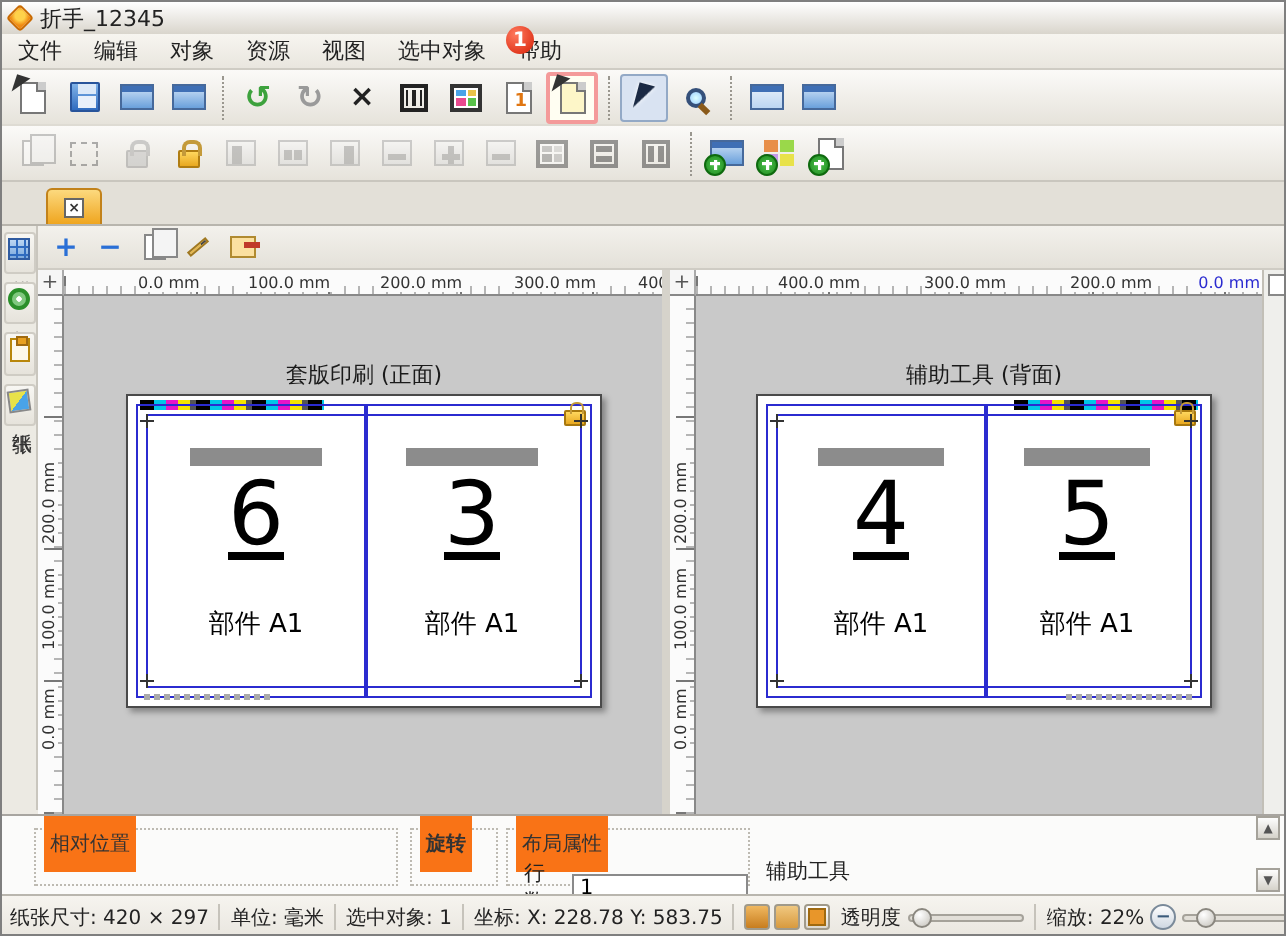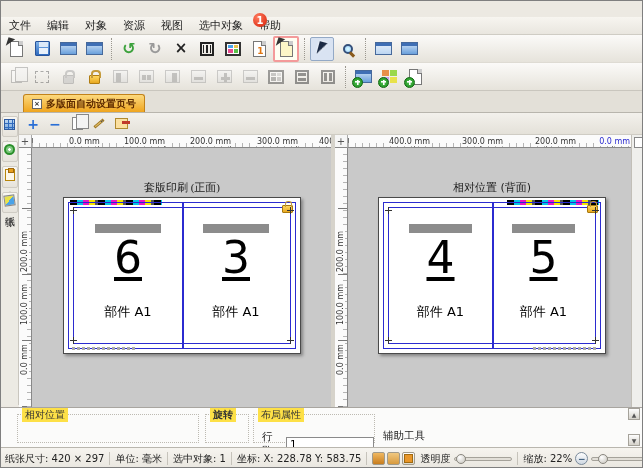--- a/index.html
+++ b/index.html
@@ -111,21 +111,21 @@
   .sheetlock{position:absolute;top:7px;right:7px;width:11px;height:8px;background:linear-gradient(#ffd75e,#e8a820);border:1px solid #a8780e;border-radius:1px;}
   .sheetlock:before{content:"";position:absolute;left:2px;top:-5px;width:5px;height:5px;border:1.5px solid #c49a3a;border-bottom:none;border-radius:3px 3px 0 0;}
   .regmark{position:absolute;width:7px;height:7px;
      background:linear-gradient(#333,#333) center/7px 1px no-repeat,linear-gradient(#333,#333) center/1px 7px no-repeat;}
   .microtext{position:absolute;bottom:3px;width:64px;height:3px;background:repeating-linear-gradient(90deg,#aaa 0 3px,transparent 3px 5px);}
   .rstrip{position:absolute;right:0;top:0;width:13px;height:272px;background:#efefec;border-left:1px solid #c2bfb7;}
   .rstrip .mini{margin:2px auto;width:9px;height:11px;background:#fff;border:1px solid #888;}
   
   .bpanel{position:absolute;left:0;top:406px;right:0;height:40px;background:#fbfbfa;border-top:1px solid #a8a5a0;}
   .grp{position:absolute;top:6px;bottom:4px;border:1px dotted #bdbab2;}
-  .glabel{position:absolute;top:-7px;left:4px;background:#fde047;padding:0 3px;font-size:10px;color:#333;white-space:nowrap;}
+  .glabel{position:absolute;top:-7px;left:4px;background:#f97316;padding:7px 3px;font-size:10px;color:#333;white-space:nowrap;}
   .rowswrap{position:absolute;left:8px;top:15px;display:flex;align-items:center;gap:5px;font-size:10.5px;}
   .rows-input{width:88px;height:15px;border:1px solid #8a8a8a;font-size:10.5px;padding:0 3px;font-family:inherit;}
   .vsb{position:absolute;right:1px;top:406px;width:13px;height:40px;}
   .vsb .btn{position:absolute;left:0;width:12px;height:12px;background:linear-gradient(#fdfdfd,#d5d2ca);border:1px solid #a5a29a;font-size:6px;color:#555;display:flex;align-items:center;justify-content:center;}
   
   .statusbar{position:absolute;left:0;top:446px;right:0;height:22px;background:linear-gradient(#f6f4ef,#e9e6df);border-top:1px solid #b9b6ae;display:flex;align-items:center;font-size:10px;color:#222;padding:0 4px;white-space:nowrap;}
   .ssep{width:1px;height:13px;background:#c6c3bb;margin:0 5px;flex:none;}
   .stxt{flex:none;}
   .sic2{width:13px;height:13px;border:1px solid #a09a8a;border-radius:2px;margin-right:2px;flex:none;}
   .sic2.a{background:linear-gradient(#f0b860,#c87d1e);}
@@ -134,20 +134,24 @@
   .sic2.c:before{content:"";position:absolute;right:1px;bottom:1px;width:7px;height:7px;background:#e8962a;border:1px solid #a06a10;}
   .track{height:4px;background:#e2dfd8;border:1px solid #a5a29a;border-radius:2px;position:relative;flex:none;}
   .thumb{position:absolute;top:50%;transform:translate(-50%,-50%);width:10px;height:10px;border-radius:50%;background:radial-gradient(circle at 35% 30%,#fff,#c5c2ba);border:1px solid #8a877f;}
   .zbtn{width:13px;height:13px;border-radius:50%;background:linear-gradient(#fdfdfd,#cfd8e2);border:1px solid #7a8a9a;color:#3a5a7a;font-size:9px;font-weight:bold;display:flex;align-items:center;justify-content:center;flex:none;margin:0 3px;}
 </style>
 </head>
 <body>
 
 <div class="win">
 
+  <div class="titlebar">
+    <span class="appicon"></span>
+    <span>折手_12345</span>
+  </div>
 
   <div class="menubar">
     <span class="menuitem">文件</span>
     <span class="menuitem">编辑</span>
     <span class="menuitem">对象</span>
     <span class="menuitem">资源</span>
     <span class="menuitem">视图</span>
     <span class="menuitem">选中对象</span>
     <span class="menuitem">帮助</span>
   </div>
@@ -303,21 +307,20 @@
     <div class="ic addbadge">
         <div class="pg">
           <div class="fold"></div>
         </div>
       </div>
   </div>
 
   <div class="tabbar">
     <div class="tab">
       <span class="tabclose">×</span>
-      <span>多版面自动设置页号</span>
     </div>
   </div>
 
   <div class="ltb">
     <div class="sic">+</div>
     <div class="sic">−</div>
     <div class="sic">
         <div class="copyic"></div>
       </div>
     <div class="sic">
@@ -357,21 +360,21 @@
         <span class="hlabel" style="left:157px;">200.0 mm</span>
         <span class="hlabel" style="left:224px;">300.0 mm</span>
         <span class="hlabel" style="left:286px;">400.0 mm</span>
       </div>
       <div class="vruler">
         <span class="vlabel" style="top:125px;">200.0 mm</span>
         <span class="vlabel" style="top:178px;">100.0 mm</span>
         <span class="vlabel" style="top:228px;">0.0 mm</span>
       </div>
       <div class="pcanvas">
-        <div class="sheettitle" style="left:31px;top:32px;width:238px;font-family:Liberation Serif, serif;">套版印刷 (正面)</div>
+        <div class="sheettitle" style="left:31px;top:32px;width:238px;">套版印刷 (正面)</div>
         <div class="sheet" style="left:31px;top:49px;width:238px;height:157px;">
           <div class="colorbar" style="left:6px;"></div>
           <div class="frame"></div>
           <div class="frame2"></div>
           <div class="fold-line"></div>
           <div class="sheetlock"></div>
           <div class="regmark" style="left:6px;top:9px;"></div>
           <div class="regmark" style="right:6px;top:9px;"></div>
           <div class="regmark" style="left:6px;bottom:9px;"></div>
           <div class="regmark" style="right:6px;bottom:9px;"></div>
@@ -399,21 +402,21 @@
         <span class="hlabel" style="left:254px;">100.0 mm</span>
 
         <span class="hlabel" style="right:0;color:#2b2bd0;">0.0 mm</span>
       </div>
       <div class="vruler">
         <span class="vlabel" style="top:125px;">200.0 mm</span>
         <span class="vlabel" style="top:178px;">100.0 mm</span>
         <span class="vlabel" style="top:228px;">0.0 mm</span>
       </div>
       <div class="pcanvas">
-        <div class="sheettitle" style="left:30px;top:32px;width:228px;">相对位置 (背面)</div>
+        <div class="sheettitle" style="left:30px;top:32px;width:228px;">辅助工具 (背面)</div>
         <div class="sheet" style="left:30px;top:49px;width:228px;height:157px;">
           <div class="colorbar" style="right:6px;"></div>
           <div class="frame"></div>
           <div class="frame2"></div>
           <div class="fold-line"></div>
           <div class="sheetlock"></div>
           <div class="regmark" style="left:6px;top:9px;"></div>
           <div class="regmark" style="right:6px;top:9px;"></div>
           <div class="regmark" style="left:6px;bottom:9px;"></div>
           <div class="regmark" style="right:6px;bottom:9px;"></div>

